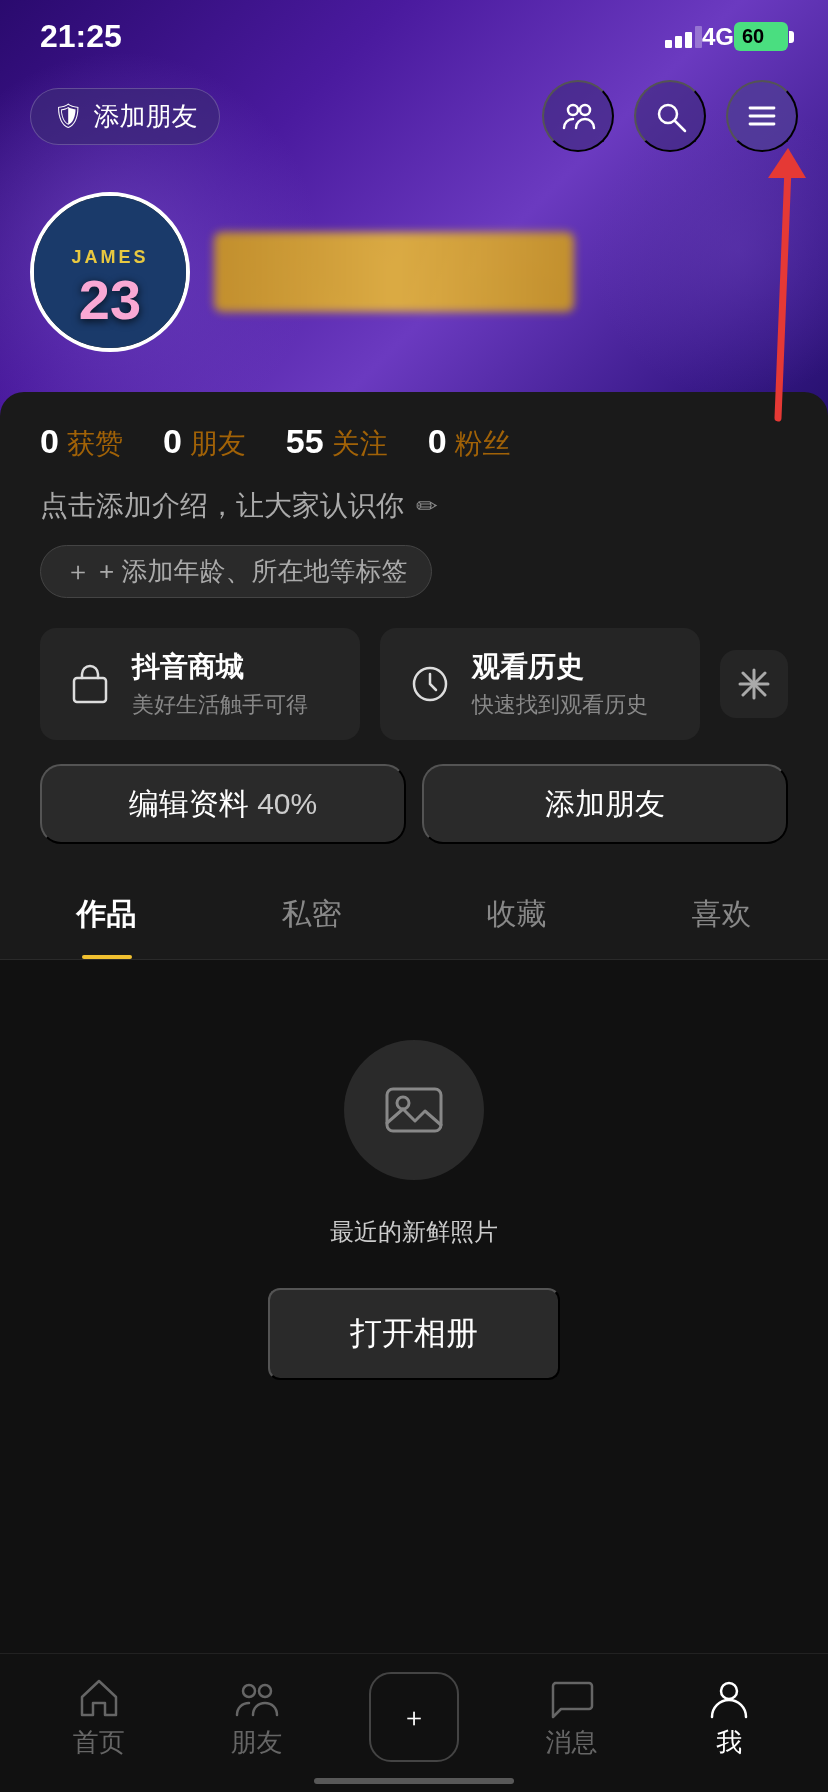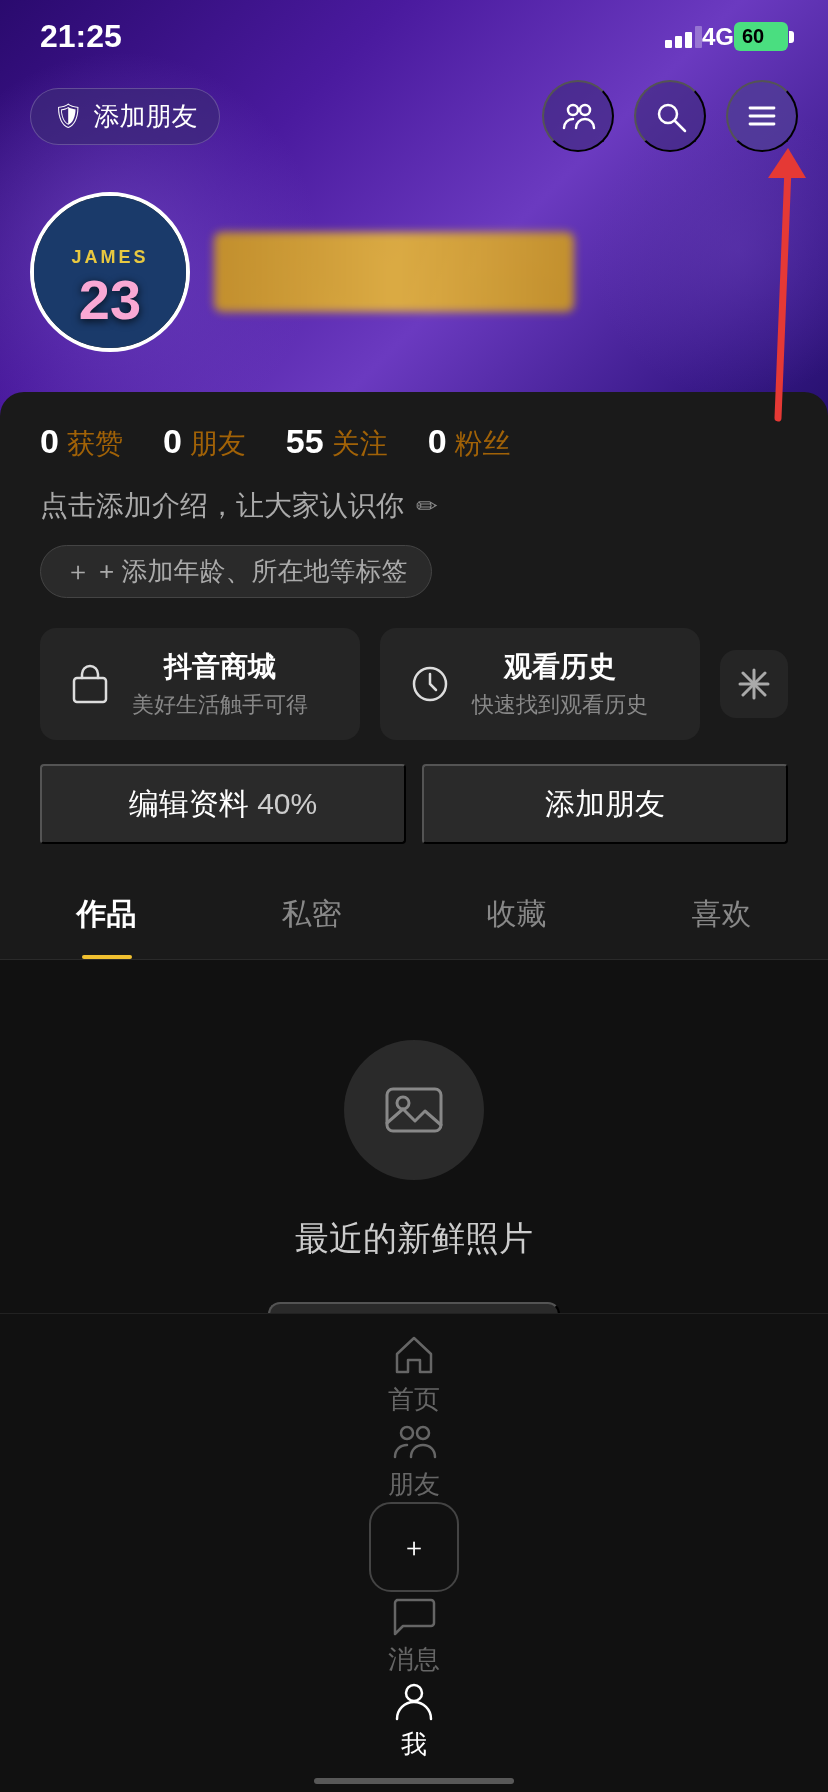--- a/index.html
+++ b/index.html
@@ -270,21 +270,20 @@
       align-items: center;
       justify-content: center;
       font-size: 36px;
       color: #ddd;
     }
     .qa-text h4 {
       font-size: 28px;
       font-weight: 600;
       color: #fff;
       margin-bottom: 4px;
-      text-align: center;
     }
     .qa-text p {
       font-size: 22px;
       color: #888;
     }
     .qa-more {
       width: 68px;
       height: 68px;
       background: #252525;
       border-radius: 16px;
@@ -298,21 +297,21 @@
     
     .action-buttons {
       display: flex;
       gap: 16px;
       margin-bottom: 0;
       padding-bottom: 0;
     }
     .action-btn {
       flex: 1;
       height: 80px;
-      border-radius: 4px;
+      border-radius: 21px;
       background: #2a2a2a;
       display: flex;
       align-items: center;
       justify-content: center;
       font-size: 30px;
       font-weight: 500;
       color: #fff;
     }
     .action-btn .highlight {
       color: #ccc;
@@ -367,21 +366,21 @@
       background: #2a2a2a;
       border-radius: 50%;
       display: flex;
       align-items: center;
       justify-content: center;
       margin-bottom: 36px;
       font-size: 60px;
       color: #888;
     }
     .empty-title {
-      font-size: 34px;
+      font-size: 24px;
       color: #ccc;
       margin-bottom: 40px;
     }
     .open-album-btn {
       background: #2a2a2a;
       border-radius: 12px;
       padding: 22px 80px;
       font-size: 32px;
       color: #fff;
       font-weight: 500;
@@ -393,21 +392,20 @@
       bottom: 0;
       left: 0;
       width: 828px;
       background: #111;
       border-top: 1px solid #222;
       display: flex;
       align-items: center;
       justify-content: space-around;
       padding: 18px 20px 30px;
       z-index: 100;
-      flex-direction: column;
     }
     .bottom-nav-item {
       display: flex;
       flex-direction: column;
       align-items: center;
       gap: 4px;
       font-size: 24px;
       color: #666;
       min-width: 100px;
     }

